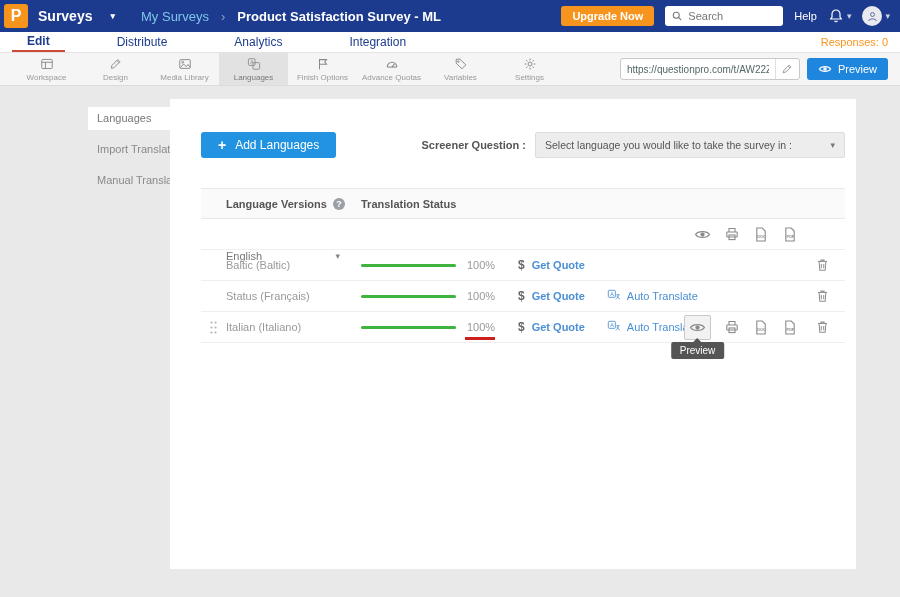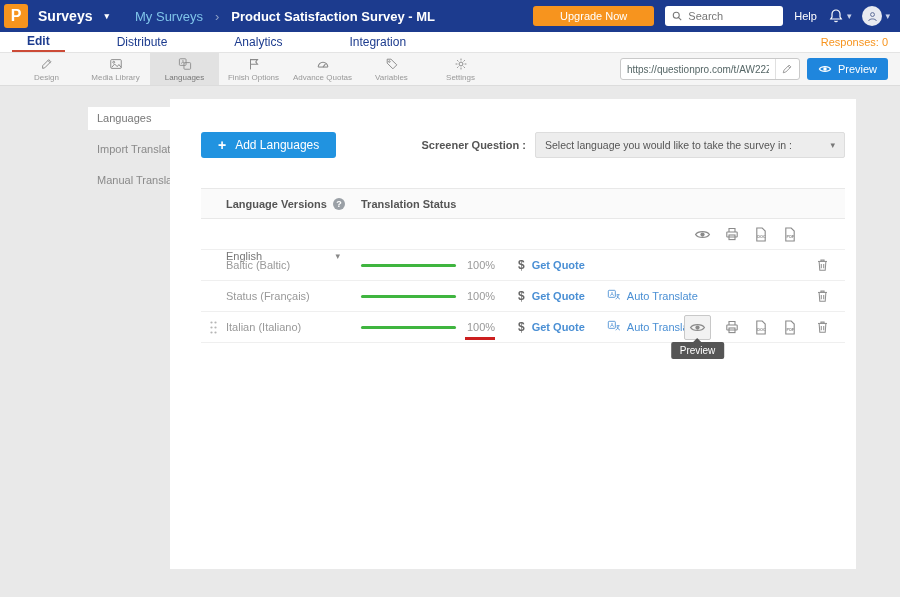--- a/index.html
+++ b/index.html
@@ -18,30 +18,30 @@
     height:32px; background:#1c3b8e; color:#fff;
     display:flex; align-items:center; padding:0 10px 0 4px;
   }
   .logo {
     width:24px; height:24px; background:#f7941e; border-radius:3px;
     display:flex; align-items:center; justify-content:center;
     font-weight:bold; font-size:16px; color:#fff; cursor:pointer; flex:none;
   }
   .app-menu {
     margin-left:10px; font-size:14px; font-weight:bold; cursor:pointer;
-    display:flex; align-items:center; gap:12px; color:#fff;
+    display:flex; align-items:center; gap:18px; color:#fff;
   }
   .caret { font-size:9px; line-height:1; }
   .breadcrumb { margin-left:26px; color:#7fc4ea; font-size:13px; cursor:pointer; text-decoration:none; }
   .crumb-sep { color:#8fa2c8; margin:0 12px; font-size:13px; }
   .page-title { color:#fff; font-size:13px; font-weight:bold; }
   .topbar-right { margin-left:auto; display:flex; align-items:center; gap:11px; }
   .upgrade {
     background:#f7941e; color:#fff; border:none; border-radius:3px;
-    font-size:11px; font-weight:normal; height:20px; padding:0 27px; cursor:pointer;
+    font-size:11px; font-weight:bold; height:20px; padding:0 11px; cursor:pointer;
   }
   .search-box {
     background:#fff; border-radius:3px; height:20px; width:118px;
     display:flex; align-items:center; padding:0 6px; gap:5px;
   }
   .search-box svg { color:#777; flex:none; }
   .search-box input { border:none; outline:none; font-size:11px; width:100%; color:#333; background:transparent; }
   .help { font-size:11px; cursor:pointer; }
   .iconbtn { display:flex; align-items:center; gap:3px; cursor:pointer; color:#fff; }
   .iconbtn .caret { color:#c9d2ea; }
@@ -284,20 +284,26 @@
   <span class="nav2-item">Distribute</span>
   <span class="nav2-item">Analytics</span>
   <span class="nav2-item">Integration</span>
   <span class="responses">Responses: 0</span>
 </nav>
 
 <div class="toolbar">
   <div class="tool-items">
     <div class="tool">
       <svg width="14" height="14">
+          <use href="#i-workspace"></use>
+        </svg>
+      <span class="tlabel">Workspace</span>
+    </div>
+    <div class="tool">
+      <svg width="14" height="14">
           <use href="#i-design"></use>
         </svg>
       <span class="tlabel">Design</span>
     </div>
     <div class="tool">
       <svg width="14" height="14">
           <use href="#i-media"></use>
         </svg>
       <span class="tlabel">Media Library</span>
     </div>

